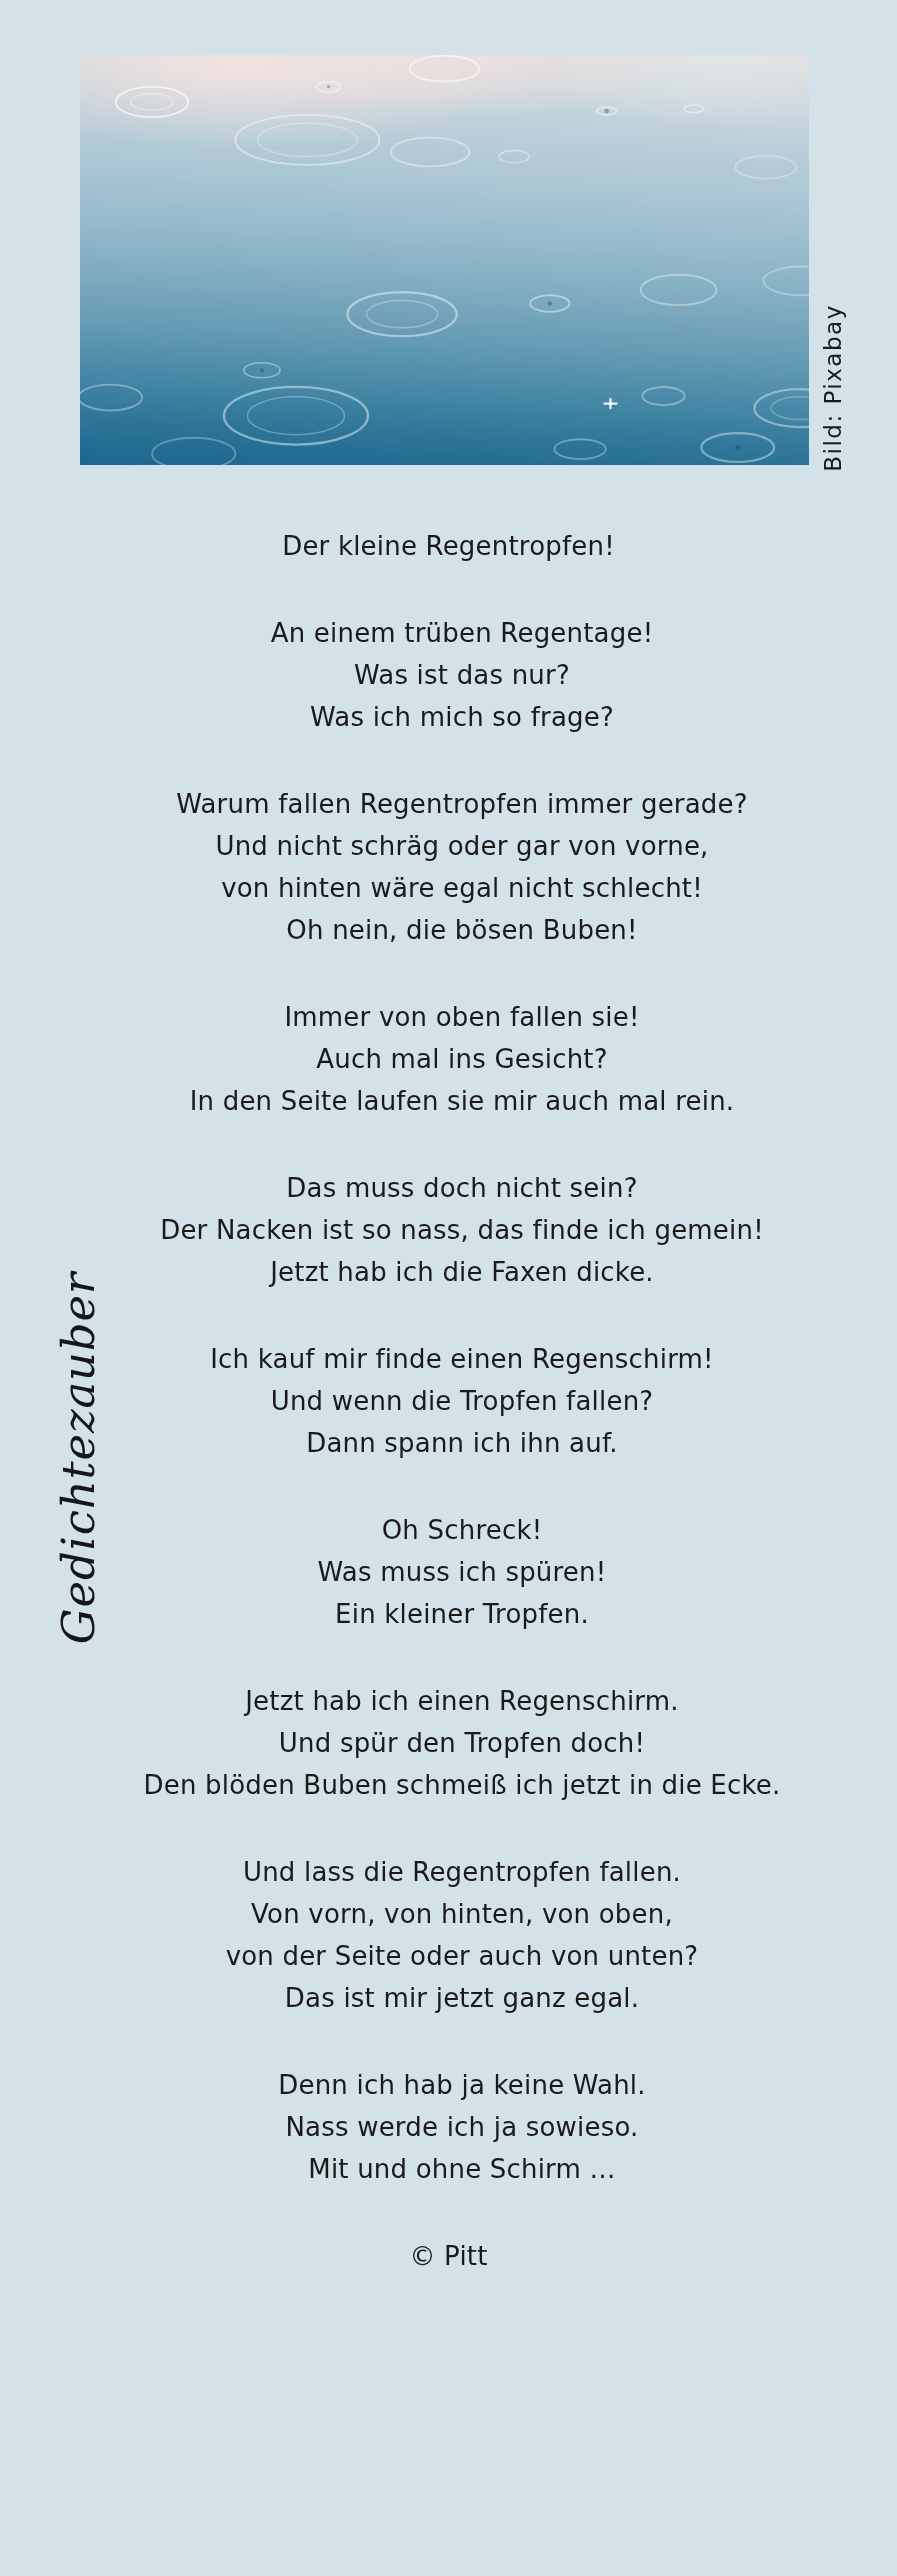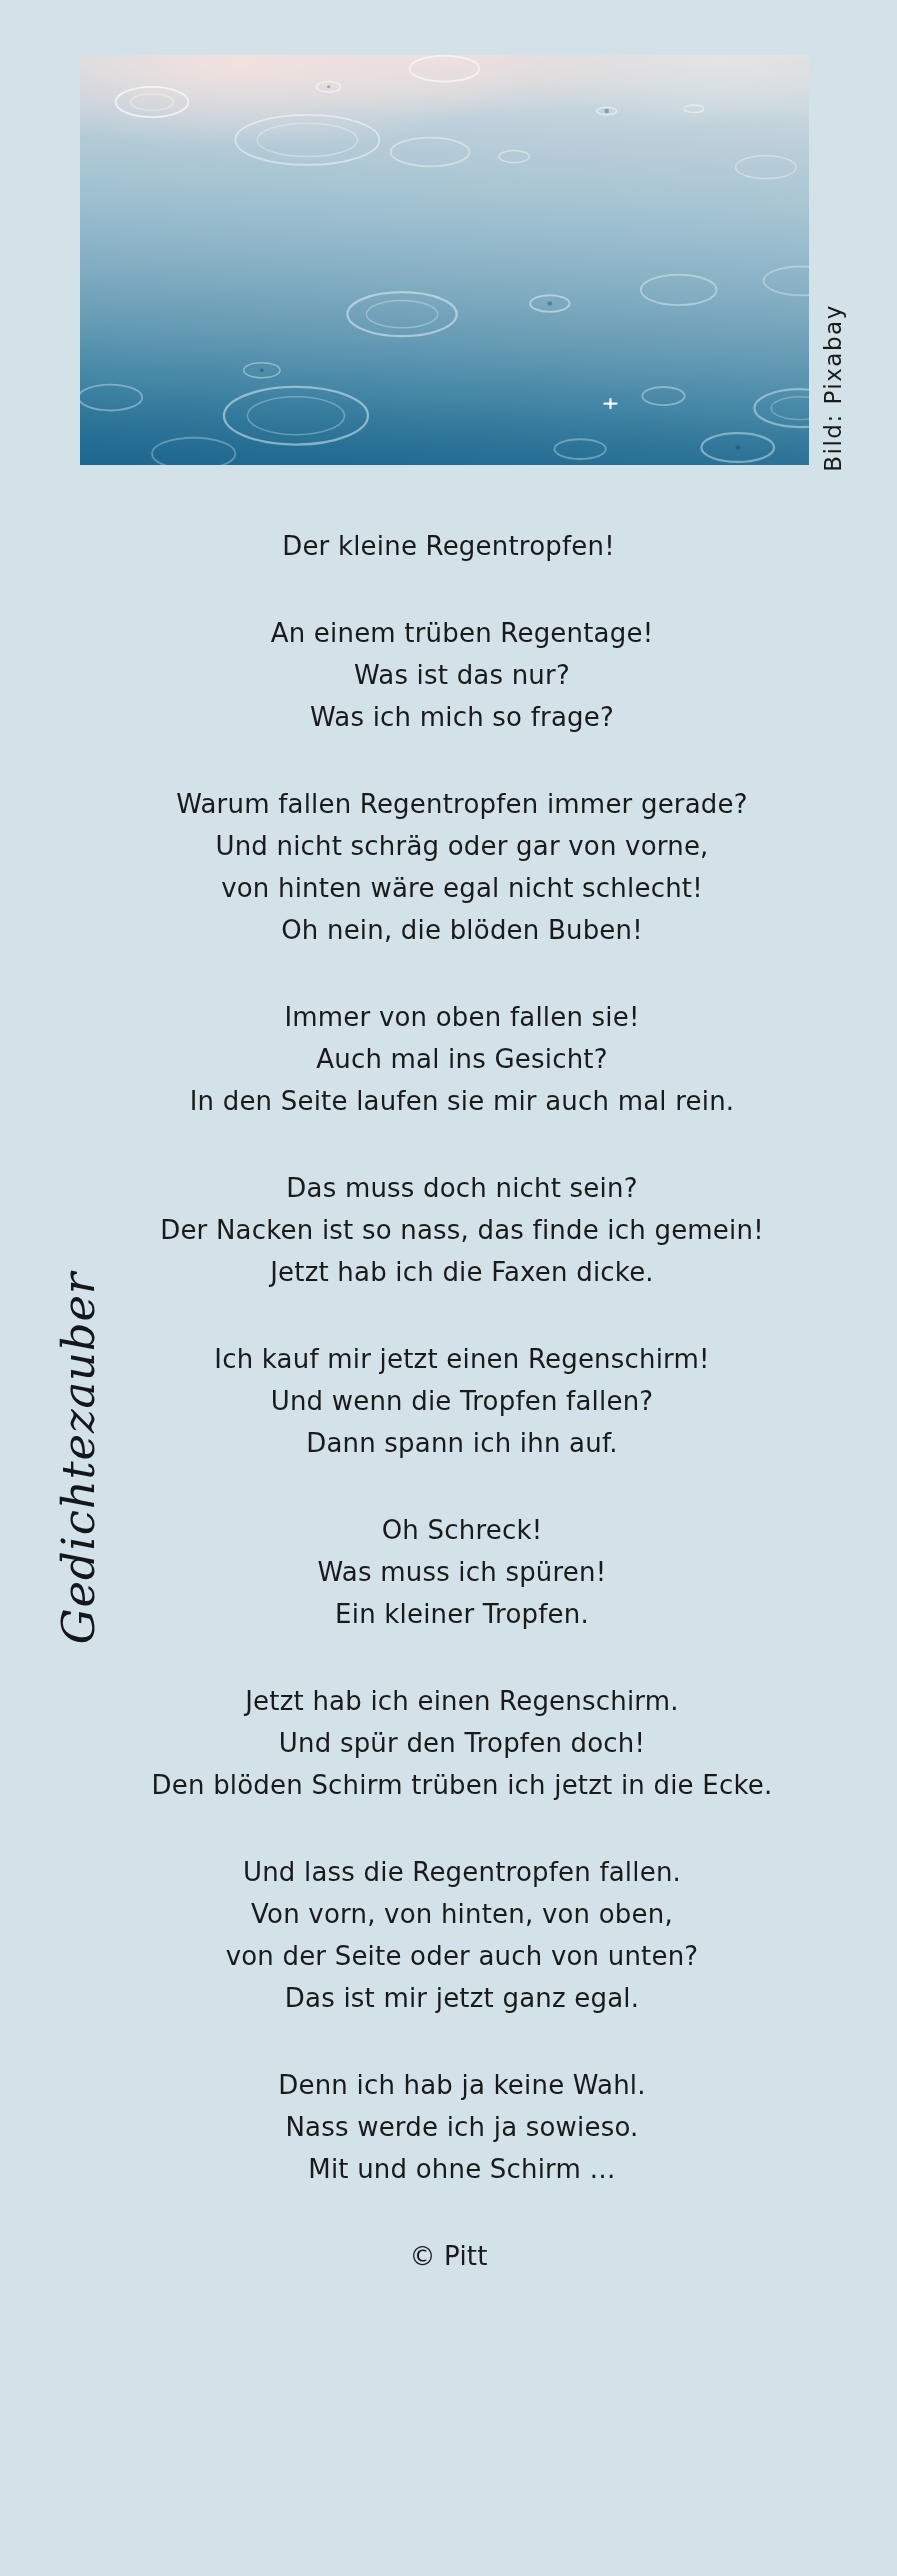--- a/index.html
+++ b/index.html
@@ -116,46 +116,46 @@
     <div>
         <div class="stanza">
           <div class="poem-line">An einem trüben Regentage!</div>
           <div class="poem-line">Was ist das nur?</div>
           <div class="poem-line">Was ich mich so frage?</div>
         </div>
         <div class="stanza">
           <div class="poem-line">Warum fallen Regentropfen immer gerade?</div>
           <div class="poem-line">Und nicht schräg oder gar von vorne,</div>
           <div class="poem-line">von hinten wäre egal nicht schlecht!</div>
-          <div class="poem-line">Oh nein, die blöden Buben!</div>
+          <div class="poem-line">Oh nein, die bösen Buben!</div>
         </div>
         <div class="stanza">
           <div class="poem-line">Immer von oben fallen sie!</div>
           <div class="poem-line">Auch mal ins Gesicht?</div>
           <div class="poem-line">In den Seite laufen sie mir auch mal rein.</div>
         </div>
         <div class="stanza">
           <div class="poem-line">Das muss doch nicht sein?</div>
           <div class="poem-line">Der Nacken ist so nass, das finde ich gemein!</div>
           <div class="poem-line">Jetzt hab ich die Faxen dicke.</div>
         </div>
         <div class="stanza">
-          <div class="poem-line">Ich kauf mir jetzt einen Regenschirm!</div>
+          <div class="poem-line">Ich kauf mir finde einen Regenschirm!</div>
           <div class="poem-line">Und wenn die Tropfen fallen?</div>
           <div class="poem-line">Dann spann ich ihn auf.</div>
         </div>
         <div class="stanza">
           <div class="poem-line">Oh Schreck!</div>
           <div class="poem-line">Was muss ich spüren!</div>
           <div class="poem-line">Ein kleiner Tropfen.</div>
         </div>
         <div class="stanza">
           <div class="poem-line">Jetzt hab ich einen Regenschirm.</div>
           <div class="poem-line">Und spür den Tropfen doch!</div>
-          <div class="poem-line">Den blöden Schirm trüben ich jetzt in die Ecke.</div>
+          <div class="poem-line">Den blöden Buben schmeiß ich jetzt in die Ecke.</div>
         </div>
         <div class="stanza">
           <div class="poem-line">Und lass die Regentropfen fallen.</div>
           <div class="poem-line">Von vorn, von hinten, von oben,</div>
           <div class="poem-line">von der Seite oder auch von unten?</div>
           <div class="poem-line">Das ist mir jetzt ganz egal.</div>
         </div>
         <div class="stanza">
           <div class="poem-line">Denn ich hab ja keine Wahl.</div>
           <div class="poem-line">Nass werde ich ja sowieso.</div>

